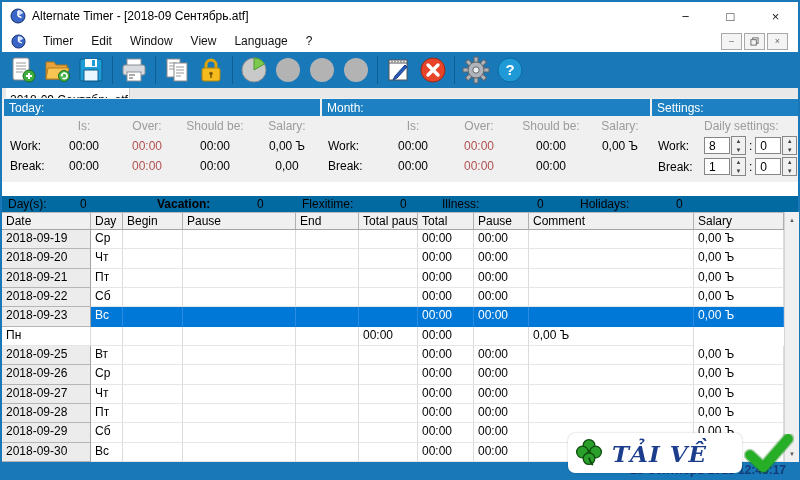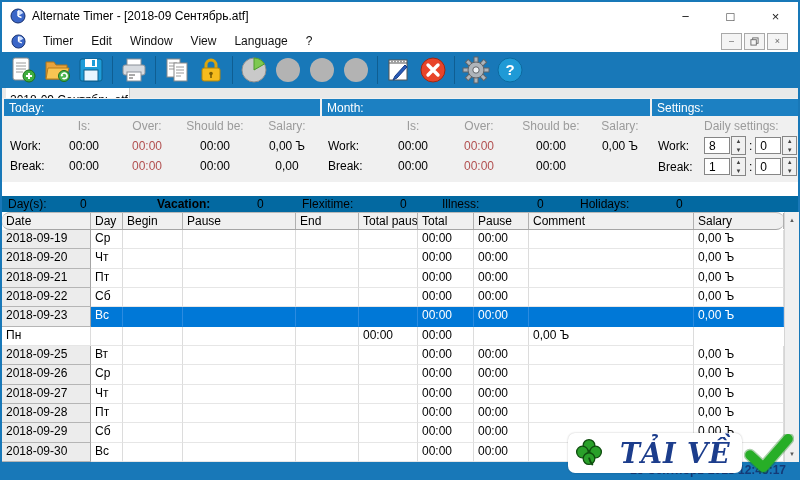--- a/index.html
+++ b/index.html
@@ -66,21 +66,21 @@
   .summary{position:absolute;left:0;top:194px;width:796px;height:16px;background:#0369a1;}
   .summary span{position:absolute;top:1px;}
   .su-l0{left:6px;}  .su-v0{left:78px;}
   .su-l1{left:155px;font-weight:bold;}.su-v1{left:255px;}
   .su-l2{left:300px;}.su-v2{left:398px;}
   .su-l3{left:440px;}.su-v3{left:535px;}
   .su-l4{left:578px;}.su-v4{left:674px;}
 
   
   .table{position:absolute;left:0;top:210px;width:782px;}
-  .thead,.trow{display:grid;grid-template-columns:89px 32px 60px 113px 63px 59px 56px 55px 165px 90px;border-radius:8px;}
+  .thead,.trow{display:grid;grid-template-columns:89px 32px 60px 113px 63px 59px 56px 55px 165px 90px;}
   .thead{height:18px;background:#f0f0f0;border-top:1px solid #b9b9b9;border-bottom:1px solid #a5a5a5;
          box-sizing:border-box;}
   .thead .hc{border-right:1px solid #b0b0b0;padding:1px 0 0 4px;overflow:hidden;white-space:nowrap;}
   .trow{height:19.33px;}
   .trow .c{border-right:1px solid #dcdcdc;border-bottom:1px solid #e6e6e6;padding:1px 0 0 4px;
            overflow:hidden;white-space:nowrap;background:#fff;box-sizing:border-box;}
   .trow .rh{background:#ececec;border-right:1px solid #a3a3a3;border-bottom:1px solid #b5b5b5;}
   .trow.sel .c:not(.rh){background:#0078d7;color:#fff;border-bottom-color:#0078d7;border-right-color:#2b8be0;}
 
   
@@ -93,21 +93,21 @@
   
   .statusbar{position:absolute;left:0;top:460px;width:796px;height:16px;background:#1878b8;
              display:flex;justify-content:flex-end;align-items:center;}
   .statusbar .dt{color:#143a77;font-weight:bold;margin-right:12px;}
 
   
   .badge{position:absolute;left:566px;top:431px;width:174px;height:40px;background:#fff;
          border-radius:7px;display:flex;align-items:center;padding-left:6px;box-sizing:border-box;
          box-shadow:0 0 2px rgba(0,0,0,.25);}
   .badge .txt{font-family:"DejaVu Serif",serif;font-weight:bold;font-style:italic;
-              font-size:27px;color:#1c3d8c;margin-left:16px;letter-spacing:1px;}
+              font-size:23px;color:#1c3d8c;margin-left:8px;letter-spacing:1px;}
   .bigcheck{position:absolute;left:742px;top:432px;}
 
   .appicon svg,.tbtn svg{display:block;}
 </style>
 </head>
 <body>
 
 <div class="frame">
 
   <div class="titlebar">

